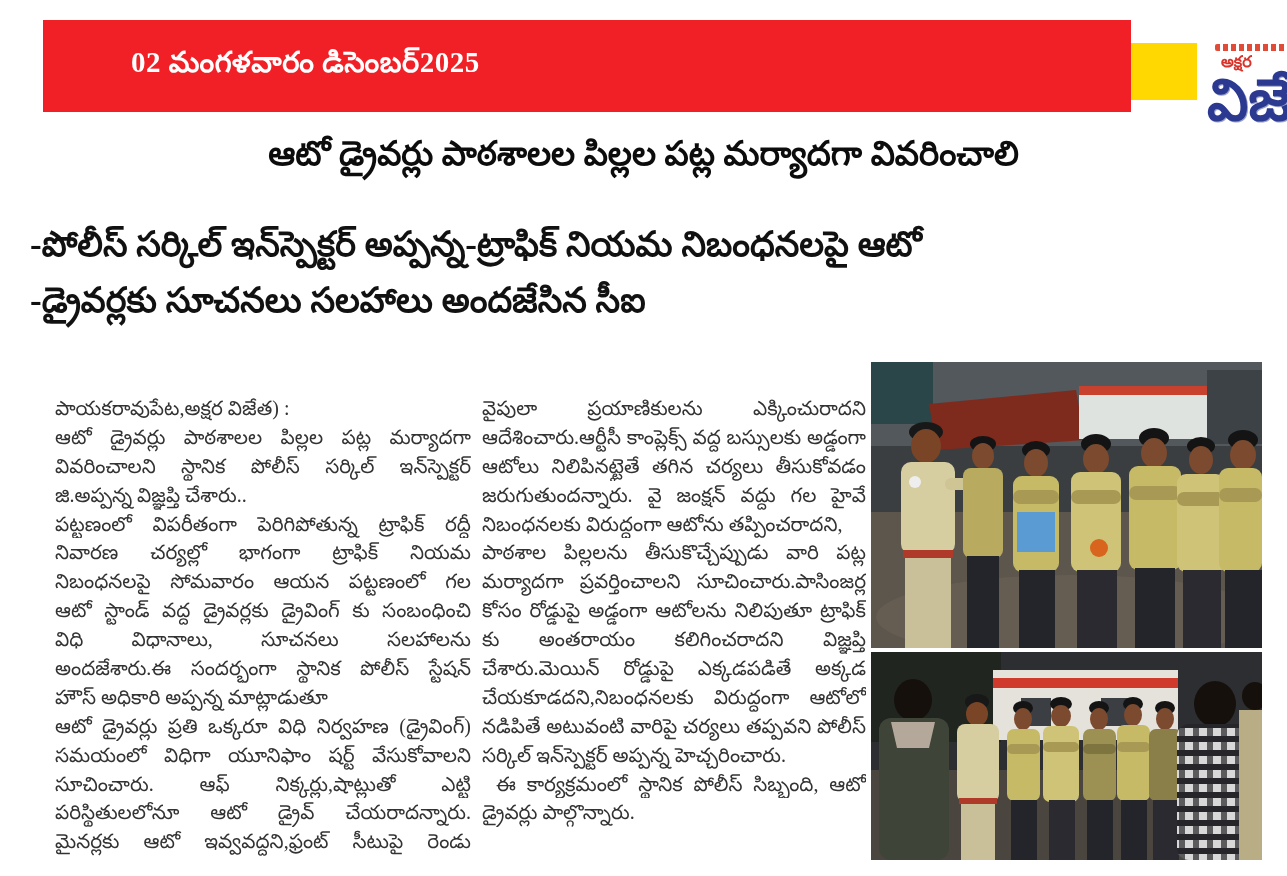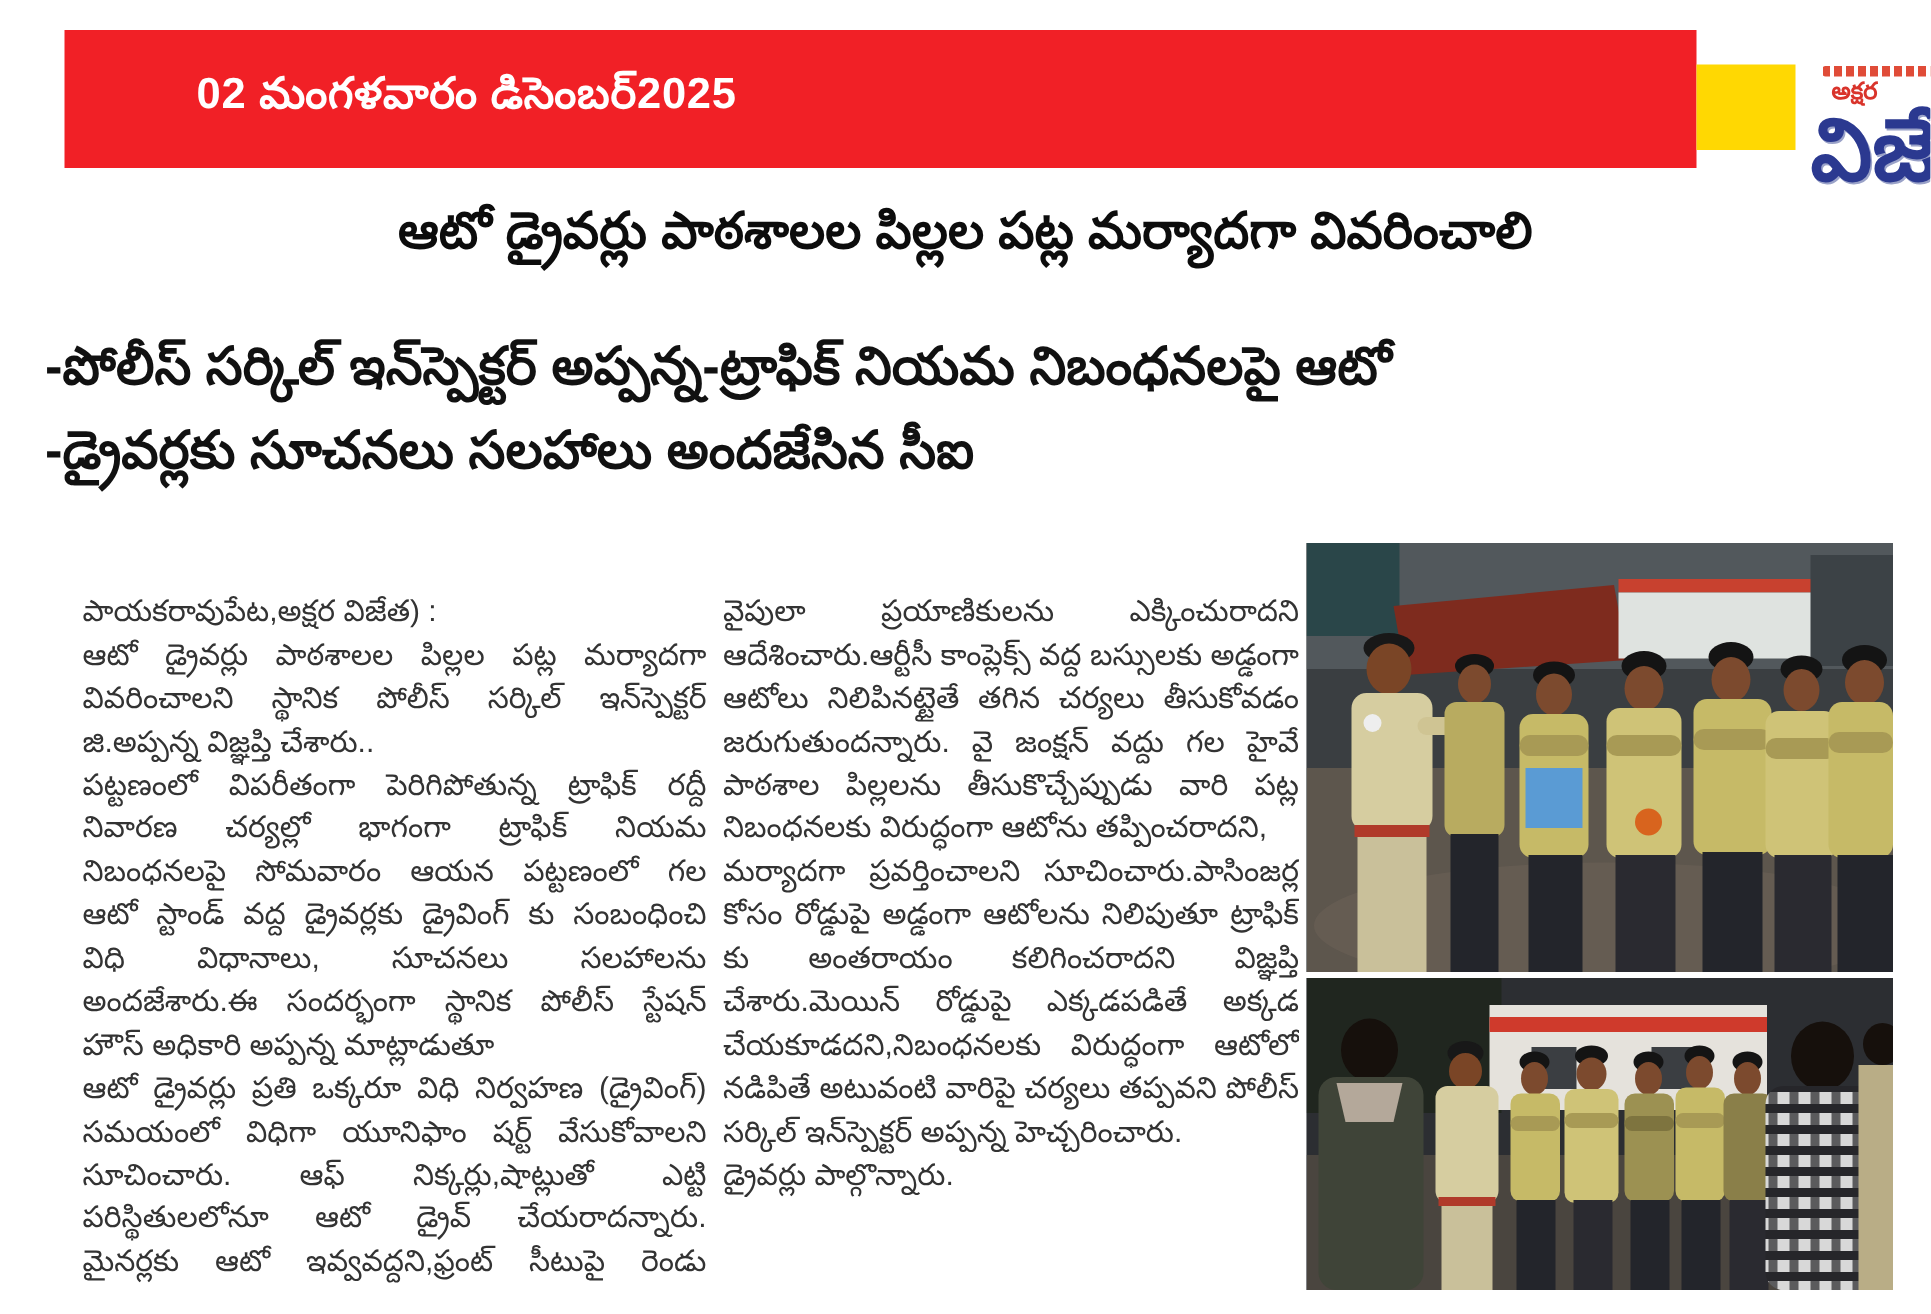--- a/index.html
+++ b/index.html
@@ -1,19 +1,19 @@
 <!DOCTYPE html>
 <html><head>
 <meta charset="utf-8">
 <style>
   * { margin:0; padding:0; box-sizing:border-box; }
   html,body { background:#ffffff; }
   .page {
     position:relative; width:1287px; height:876px; background:#ffffff;
-    overflow:hidden; font-family:Liberation Sans, sans-serif;
+    overflow:hidden; font-family:Liberation Serif, serif;
   }
   
   .date-banner {
     position:absolute; left:43px; top:20px; width:1088px; height:92px;
     background:#f12026; display:flex; align-items:center; padding-left:88px;
   }
   .date-banner .date-text {
     color:#ffffff; font-size:29px; font-weight:bold; letter-spacing:0.5px;
   }
   .yellow-block {
@@ -97,29 +97,30 @@
       <div class="line">సమయంలో విధిగా యూనిఫాం షర్ట్ వేసుకోవాలని</div>
       <div class="line">సూచించారు. ఆఫ్ నిక్కర్లు,షాట్లుతో ఎట్టి</div>
       <div class="line">పరిస్థితులలోనూ ఆటో డ్రైవ్ చేయరాదన్నారు.</div>
       <div class="line">మైనర్లకు ఆటో ఇవ్వవద్దని,ఫ్రంట్ సీటుపై రెండు</div>
     </div>
   <div class="bodycol col2">
       <div class="line">వైపులా ప్రయాణికులను ఎక్కించురాదని</div>
       <div class="line">ఆదేశించారు.ఆర్టీసీ కాంప్లెక్స్ వద్ద బస్సులకు అడ్డంగా</div>
       <div class="line">ఆటోలు నిలిపినట్టైతే తగిన చర్యలు తీసుకోవడం</div>
       <div class="line">జరుగుతుందన్నారు. వై జంక్షన్ వద్దు గల హైవే</div>
+      <div class="line align-left">నిబంధనలకు విరుద్ధంగా ఆటోను తప్పించరాదని,</div>
       <div class="line">పాఠశాల పిల్లలను తీసుకొచ్చేప్పుడు వారి పట్ల</div>
-      <div class="line align-left">నిబంధనలకు విరుద్ధంగా ఆటోను తప్పించరాదని,</div>
       <div class="line">మర్యాదగా ప్రవర్తించాలని సూచించారు.పాసింజర్ల</div>
       <div class="line">కోసం రోడ్డుపై అడ్డంగా ఆటోలను నిలిపుతూ ట్రాఫిక్</div>
       <div class="line">కు అంతరాయం కలిగించరాదని విజ్ఞప్తి</div>
       <div class="line">చేశారు.మెయిన్ రోడ్డుపై ఎక్కడపడితే అక్కడ పార్కింగ్</div>
       <div class="line">చేయకూడదని,నిబంధనలకు విరుద్ధంగా ఆటోలో</div>
       <div class="line">నడిపితే అటువంటి వారిపై చర్యలు తప్పవని పోలీస్</div>
       <div class="line align-left">సర్కిల్ ఇన్‌స్పెక్టర్ అప్పన్న హెచ్చరించారు.</div>
+      <div class="line indent">ఈ కార్యక్రమంలో స్థానిక పోలీస్ సిబ్బంది, ఆటో</div>
       <div class="line align-left">డ్రైవర్లు పాల్గొన్నారు.</div>
     </div>
 
   <div class="photo photo1">
     <svg viewBox="0 0 391 286" preserveAspectRatio="none" aria-hidden="true">
       <rect width="391" height="286" fill="#3a3e41"></rect>
       <rect width="391" height="84" fill="#52585c"></rect>
       <rect width="62" height="62" fill="#2a4649"></rect>
       <polygon points="58,42 205,28 214,78 66,88" fill="#7e2b1e"></polygon>
       <rect x="208" y="24" width="132" height="9" fill="#c8412f"></rect>

